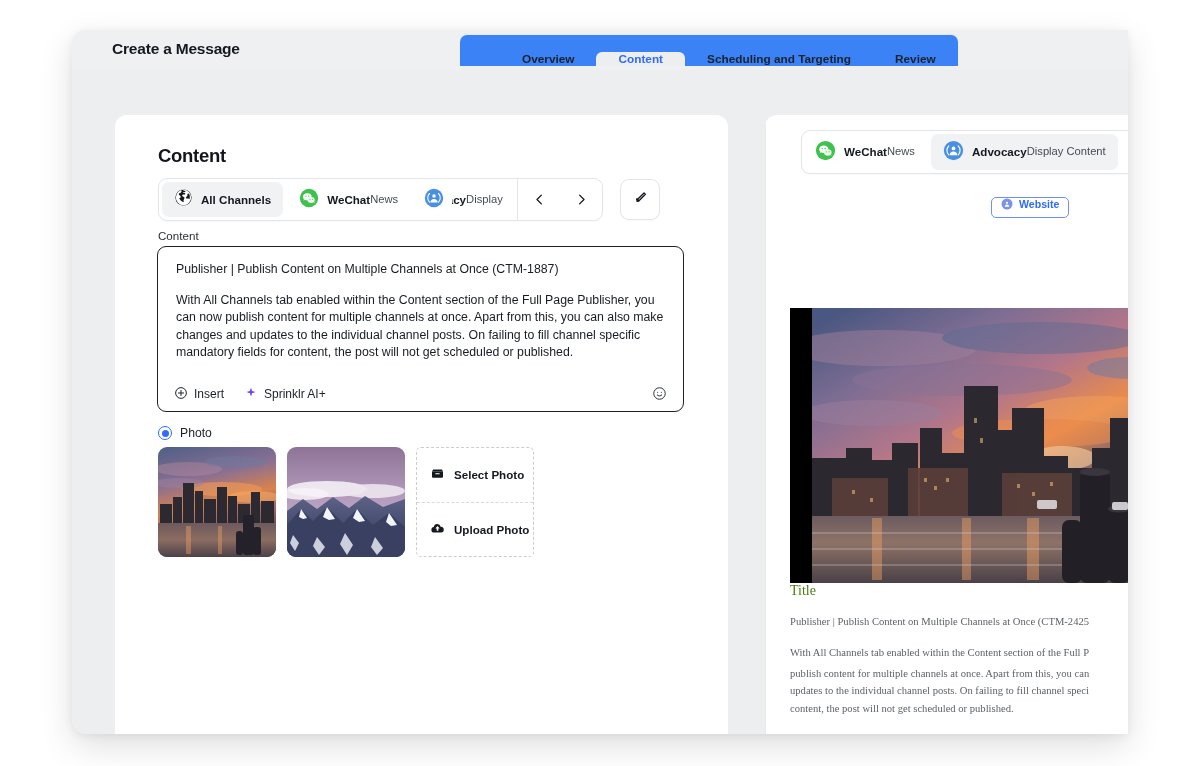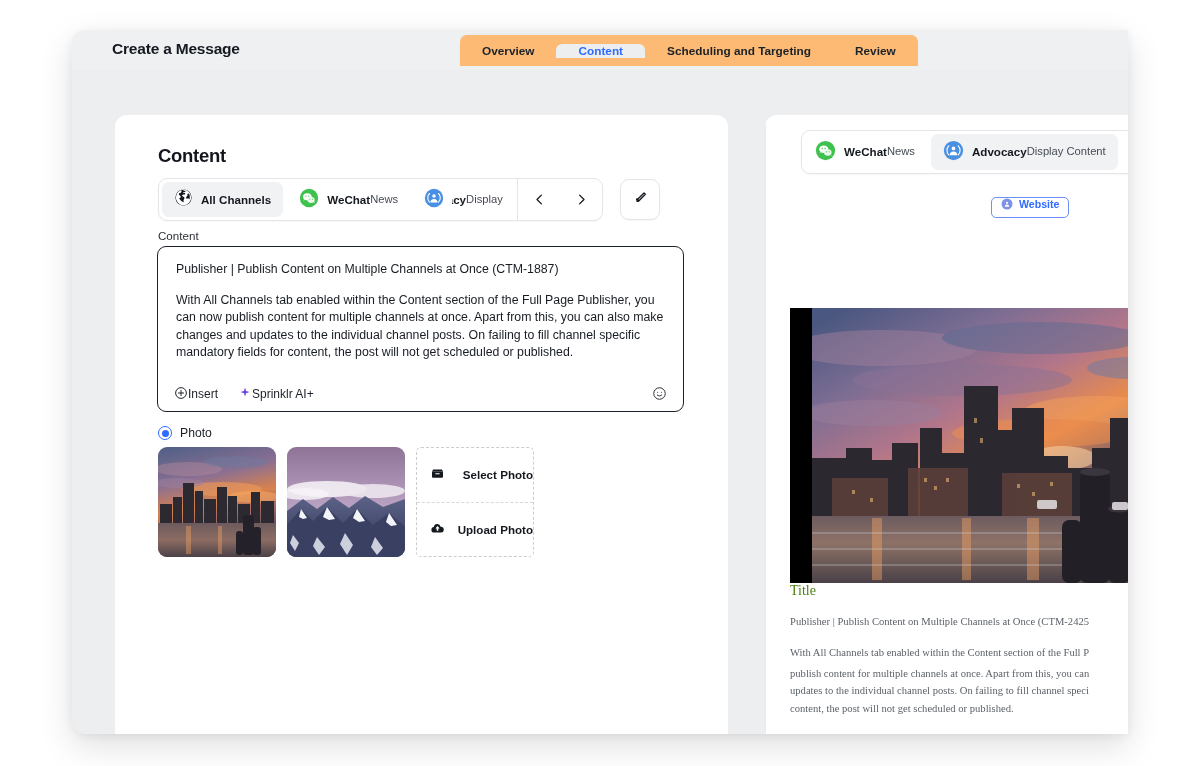--- a/index.html
+++ b/index.html
@@ -28,24 +28,25 @@
     background: #eef0f2;
   }
   .page-title {
     position: absolute; left: 40px; top: 10px;
     font-size: 15.5px; font-weight: bold; color: #14181f;
     letter-spacing: -0.2px;
   }
   .tabbar {
     position: absolute; left: 388px; top: 5px;
     height: 31px;
-    background: #fdba74;
+    background: #3b82f6;
     border-radius: 7px 7px 0 0;
-    display: flex; align-items: center;
+    display: flex; align-items: flex-end;
     box-shadow: 0 -1px 2px rgba(0,0,0,0.03);
+    padding-left: 40px;
   }
   .tab {
     display: flex; align-items: center; justify-content: center;
     padding: 0 22px;
     font-size: 11.8px; color: #1b2128; font-weight: 600;
     cursor: pointer; white-space: nowrap;
   }
   .tab.active {
     background: #eceef0;
     color: #2f6bff;
@@ -143,21 +144,21 @@
   }
   .composer-body p { margin: 0; }
   .composer-body p + p { margin-top: 13px; }
   .composer-foot {
     position: absolute; left: 0; bottom: 0;
     width: 100%; height: 34px;
     display: flex; align-items: center; gap: 20px;
     padding: 0 16px;
   }
   .foot-item {
-    display: flex; align-items: center; gap: 0;
+    display: flex; align-items: center; gap: 6px;
     font-size: 12px; color: #1b2128; cursor: pointer;
   }
   .emoji-btn { margin-left: auto; cursor: pointer; font-size: 14px; color: #2b3138; line-height: 1; }
 
   
   .radio-row {
     position: absolute; left: 43px; top: 311px;
     display: flex; align-items: center; gap: 28px; flex-direction: column;
   }
   .radio-item { display: flex; align-items: center; gap: 8px; cursor: pointer; }
@@ -188,21 +189,20 @@
     border: 1px dashed #c9ccd1;
     border-radius: 5px;
     display: flex; flex-direction: column;
   }
   .picker-half {
     flex: 1;
     display: flex; align-items: center; gap: 9px;
     padding-left: 13px;
     font-size: 11.6px; font-weight: bold; color: #14181f;
     cursor: pointer;
-    justify-content: space-between;
   }
   .picker-half + .picker-half { border-top: 1px dashed #d6d9dd; }
 
   
   .preview-card {
     position: absolute; left: 693px; top: 45px;
     width: 363px; height: 619px;
     background: #ffffff;
     border-radius: 12px 0 0 0;
     overflow: hidden;

